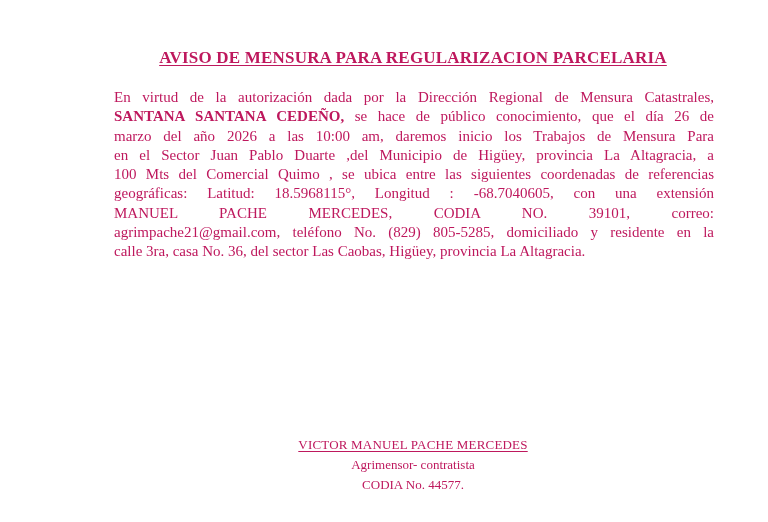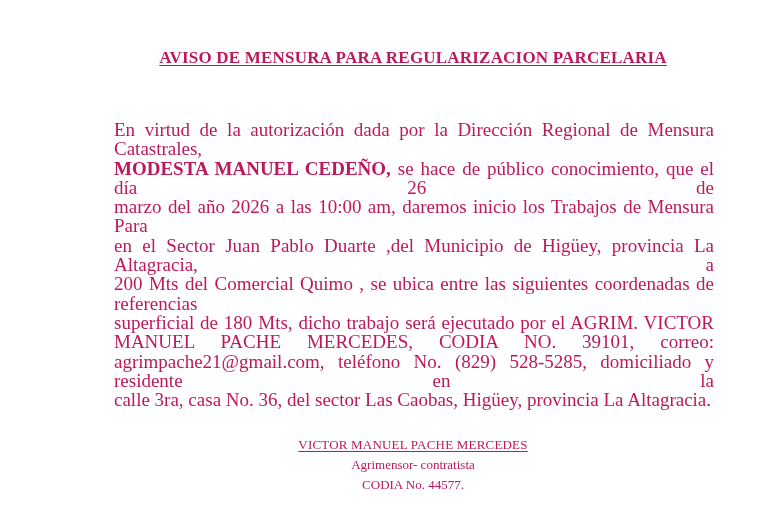--- a/index.html
+++ b/index.html
@@ -25,23 +25,23 @@
     text-align: center;
     font-size: 17px;
     font-weight: bold;
     letter-spacing: 0.2px;
     text-decoration: underline;
     text-underline-offset: 2px;
   }
   .notice-body {
     position: absolute;
     left: 85px;
-    top: 120px;
+    top: 88px;
     width: 600px;
-    font-size: 19px;
+    font-size: 15px;
     line-height: 19.3px;
   }
   .notice-body .line {
     text-align: justify;
     text-align-last: justify;
     text-justify: inter-word;
   }
   .notice-body .line.last {
     text-align: center;
     text-align-last: left;
@@ -67,27 +67,27 @@
 </style>
 </head>
 <body>
 
 <div class="page">
 
   <div class="doc-title">AVISO DE MENSURA PARA REGULARIZACION PARCELARIA</div>
 
   <div class="notice-body">
       <div class="line"><span class="seg">En virtud de la autorización dada por la Dirección Regional de Mensura Catastrales,</span></div>
-      <div class="line"><span class="seg-bold">MODESTA MANUEL CEDEÑO,</span><span class="seg"> se hace de público conocimiento, que el día 26 de</span></div>
+      <div class="line"><span class="seg-bold">SANTANA SANTANA CEDEÑO,</span><span class="seg"> se hace de público conocimiento, que el día 26 de</span></div>
       <div class="line"><span class="seg">marzo del año 2026 a las 10:00 am, daremos inicio los Trabajos de Mensura Para</span></div>
       <div class="line"><span class="seg">en el Sector Juan Pablo Duarte ,del Municipio de Higüey, provincia La Altagracia, a</span></div>
-      <div class="line"><span class="seg">200 Mts del Comercial Quimo , se ubica entre las siguientes coordenadas de referencias</span></div>
-      <div class="line"><span class="seg">superficial de 180 Mts, dicho trabajo será ejecutado por el AGRIM. VICTOR</span></div>
+      <div class="line"><span class="seg">100 Mts del Comercial Quimo , se ubica entre las siguientes coordenadas de referencias</span></div>
+      <div class="line"><span class="seg">geográficas: Latitud: 18.5968115°, Longitud : -68.7040605, con una extensión</span></div>
       <div class="line"><span class="seg">MANUEL PACHE MERCEDES, CODIA NO. 39101, correo:</span></div>
-      <div class="line"><span class="seg">agrimpache21@gmail.com, teléfono No. (829) 528-5285, domiciliado y residente en la</span></div>
+      <div class="line"><span class="seg">agrimpache21@gmail.com, teléfono No. (829) 805-5285, domiciliado y residente en la</span></div>
       <div class="line last"><span class="seg">calle 3ra, casa No. 36, del sector Las Caobas, Higüey, provincia La Altagracia.</span></div>
     </div>
 
   <div class="signature">
     <div class="sig-name">VICTOR MANUEL PACHE MERCEDES</div>
     <div class="sig-role">Agrimensor- contratista</div>
     <div class="sig-codia">CODIA No. 44577.</div>
   </div>
 
 </div>

